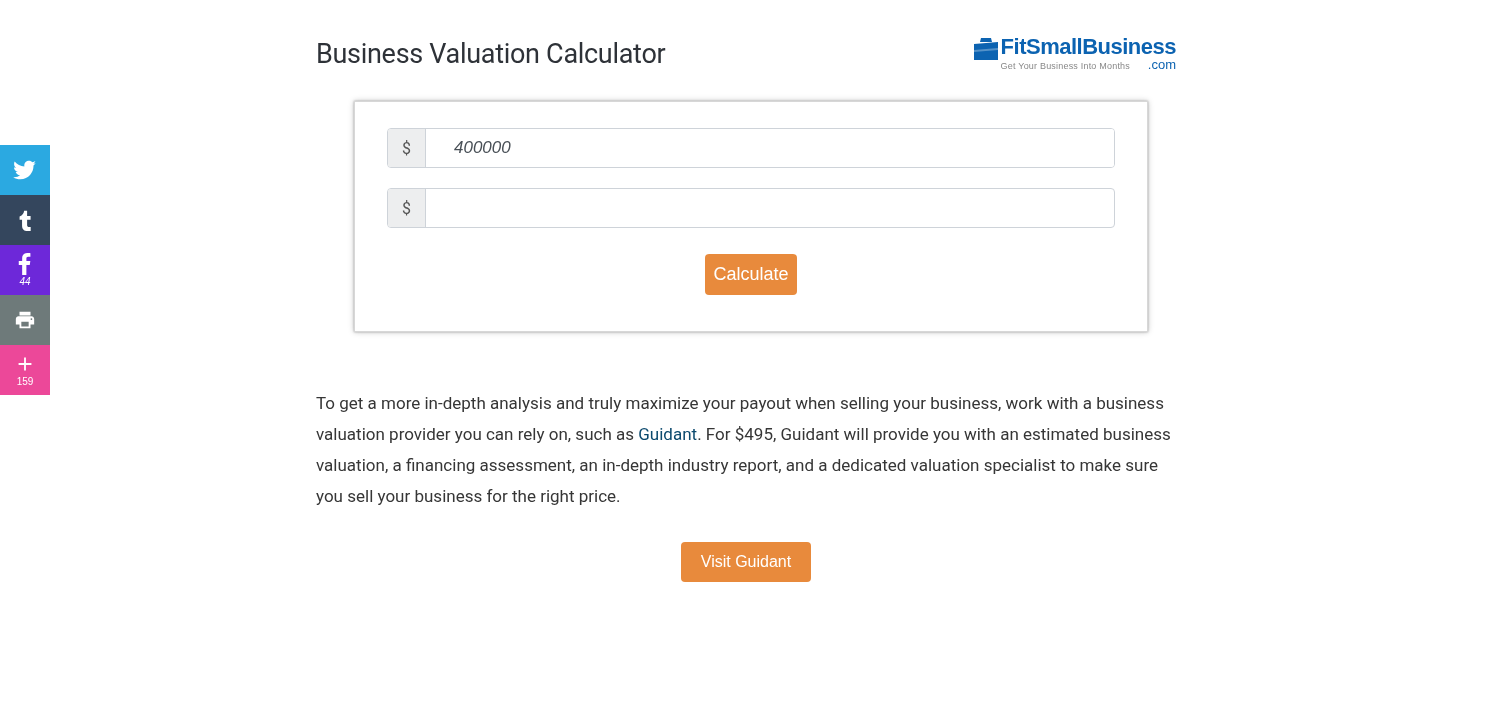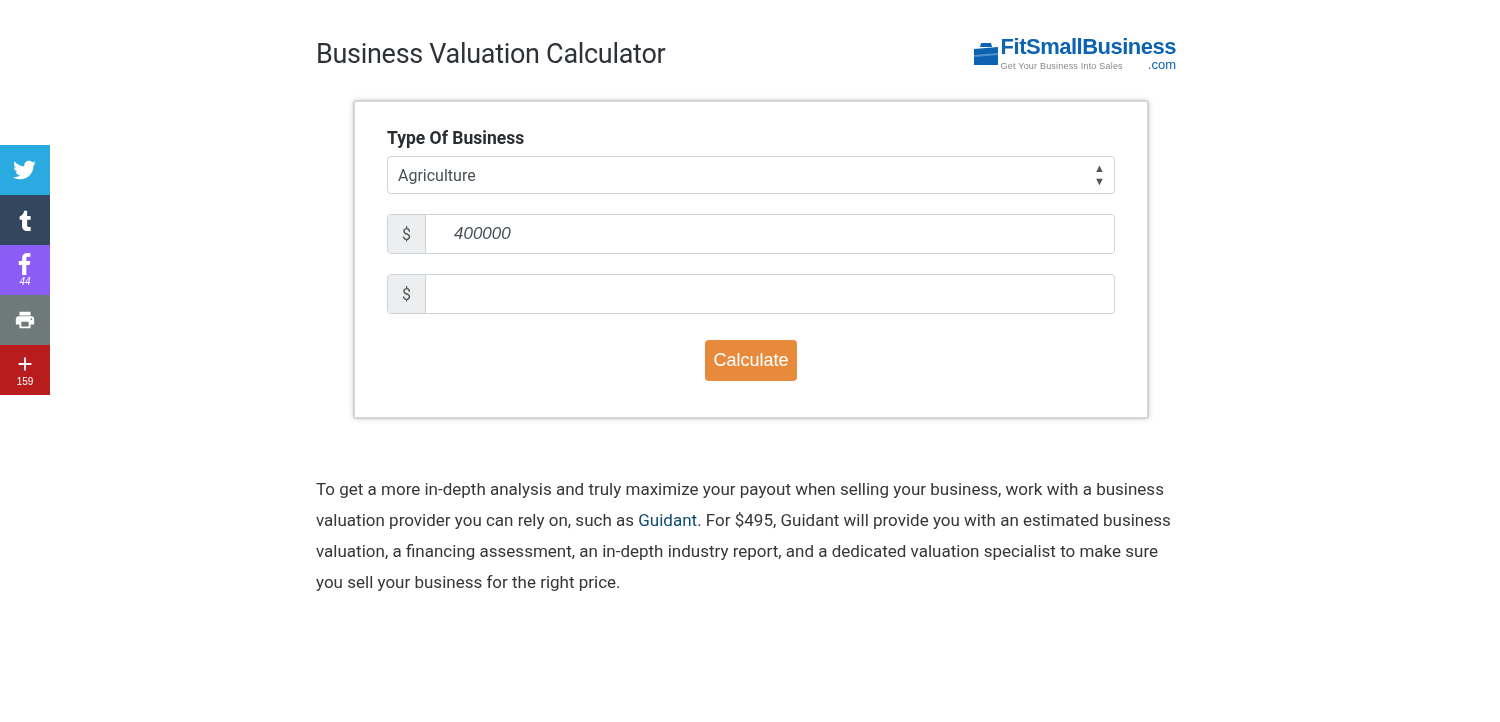--- a/index.html
+++ b/index.html
@@ -34,23 +34,23 @@
     font-size:24px;
   }
   .share-btn .count {
     font-size:10px;
     line-height:1;
     margin-top:2px;
     font-family: Arial, sans-serif;
   }
   .tw { background:#2BA9E1; }
   .tb { background:#34465D; }
-  .fb { background:#8b5cf6;font-style:italic; }
+  .fb { background:#6d28d9;font-style:italic; }
   .pr { background:#6E7A7A; }
-  .more { background:#b91c1c; }
+  .more { background:#ec4899; }
 
   
   .main {
     width:860px;
     margin-left:316px;
     padding-top:36px;
   }
   .header-row {
     display:flex;
     align-items:center;
@@ -58,21 +58,21 @@
   }
   h1.page-title {
     margin:0;
     font-size:27px;
     font-weight:400;
     color:#2E3238;
     letter-spacing:-.3px;
   }
   .brand {
     display:flex;
-    align-items:center;
+    align-items:flex-start;
     gap:0;
   }
   .brand-text {
     line-height:1;
     font-family: Arial, sans-serif;
   }
   .brand-text .big { font-weight:700; font-size:22px; color:#0C63B1; letter-spacing:-.5px;}
   .brand-text .small { font-size:9px; color:#888; letter-spacing:.2px;}
   .brand-text .dotcom { font-size:13px; color:#0C63B1; text-align:right;}
 
@@ -221,41 +221,29 @@
       <svg width="30" height="26" viewBox="0 0 30 26">
         <path fill="#0C63B1" d="M3 8 L27 6 L27 24 L3 24 Z"></path>
         <path fill="#0C63B1" d="M10 2 L20 2 L21 6 L9 6 Z"></path>
         <path fill="#ffffff" opacity="0.3" d="M3 14 L27 12 L27 14 L3 16 Z"></path>
       </svg>
       <div class="brand-text">
         <div class="big">
           <span>FitSmallBusiness</span>
         </div>
         <div style="display:flex; justify-content:space-between; align-items:baseline; gap:6px;">
-          <span class="small">Get Your Business Into Sales</span>
+          <span class="small">Get Your Business Into Months</span>
           <span class="dotcom">.com</span>
         </div>
       </div>
     </div>
   </div>
 
   <div class="card">
 
-    <div class="field">
-      <div class="label">Type Of Business</div>
-      <div class="select-wrap">
-        <div class="select">
-          <span>Agriculture</span>
-        </div>
-        <span class="select-caret">
-          <span>▲</span>
-            <span>▼</span>
-        </span>
-      </div>
-    </div>
 
     <div class="field">
       <div class="input-group">
         <div class="input-addon">$</div>
         <input class="text-input" type="text" value="400000" style="">
       </div>
     </div>
 
     <div class="field" style="margin-bottom:0">
       <div class="input-group">
@@ -265,14 +253,17 @@
 
     <div class="btn-row">
       <button class="btn-primary">Calculate</button>
     </div>
   </div>
 
   <p class="para">
     <span>To get a more in-depth analysis and truly maximize your payout when selling your business, work with a business valuation provider you can rely on, such as </span><a href="#">Guidant</a><span>. For $495, Guidant will provide you with an estimated business valuation, a financing assessment, an in-depth industry report, and a dedicated valuation specialist to make sure you sell your business for the right price.</span>
   </p>
 
+  <div class="cta-row">
+    <button class="cta-btn">Visit Guidant</button>
+  </div>
 
 </div>
 
 </body></html>

